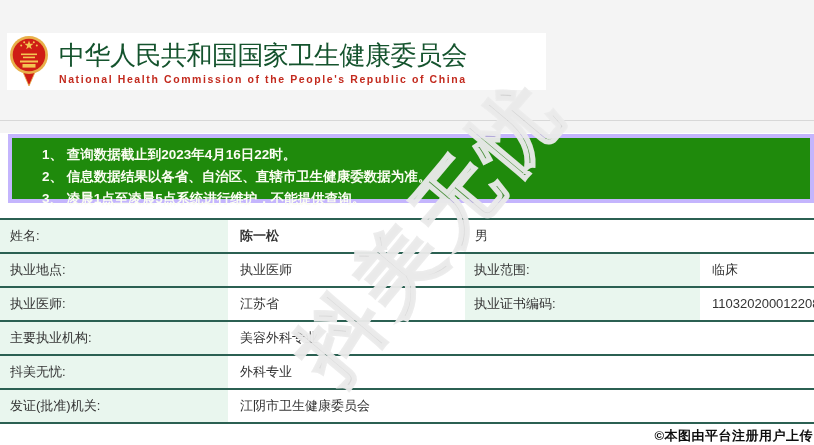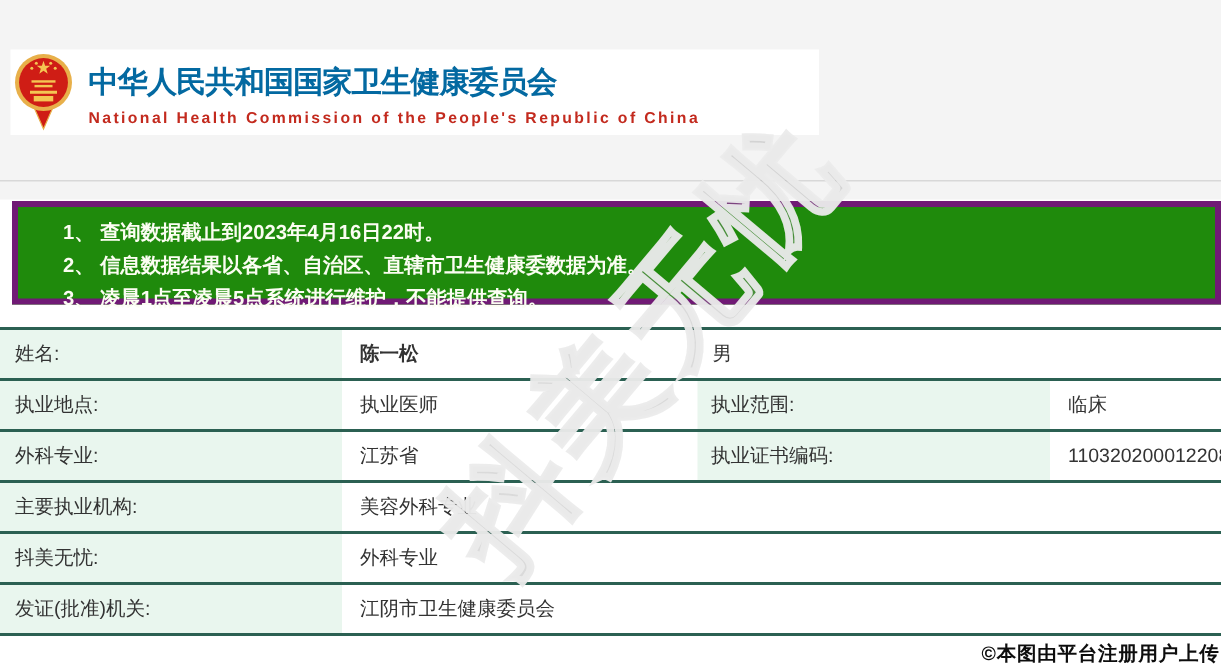--- a/index.html
+++ b/index.html
@@ -20,34 +20,34 @@
     position:absolute;left:0;top:120px;width:814px;height:1px;background:#d8d8d8;
   }
   .brand-band{
     position:absolute;left:7px;top:33px;width:539px;height:57px;
     background:#ffffff;
     display:flex;align-items:center;
   }
   .emblem{flex:0 0 auto;margin-left:2px;height:56px;}
   .titles{margin-left:10px;overflow:hidden;}
   .title-cn{
-    color:#0369a1;font-size:20px;font-weight:bold;
+    color:#14532d;font-size:26px;font-weight:normal;
     letter-spacing:-0.5px;line-height:32px;white-space:nowrap;
     margin-top:1px;
   }
   .title-en{
     color:#c32a1e;font-size:10.5px;font-weight:bold;
     letter-spacing:1.6px;white-space:nowrap;margin-top:2px;
   }
   
   .notice{
     position:absolute;left:8px;top:134px;width:806px;height:69px;
     box-sizing:border-box;
     background:#1f8a0c;
-    border:4px solid #701a75;
+    border:4px solid #c4b5fd;
     color:#fbfdf2;
     font-size:13.5px;font-weight:bold;
     padding:6px 4px 0 30px;
     line-height:22px;
   }
   .notice .line{white-space:nowrap;overflow:hidden;}
   
   .record{
     position:absolute;left:0;top:218px;width:814px;
     border-top:2px solid #2b6052;
@@ -137,21 +137,21 @@
   </div>
 
   <div class="row">
     <div class="cell lab1">执业地点:</div>
     <div class="cell val1">执业医师</div>
     <div class="cell lab2">执业范围:</div>
     <div class="cell val2">临床</div>
   </div>
 
   <div class="row">
-    <div class="cell lab1">外科专业:</div>
+    <div class="cell lab1">执业医师:</div>
     <div class="cell val1">江苏省</div>
     <div class="cell lab2">执业证书编码:</div>
     <div class="cell val2">110320200012208</div>
   </div>
 
   <div class="row">
     <div class="cell lab1">主要执业机构:</div>
     <div class="cell val-span">美容外科专业</div>
   </div>
 

